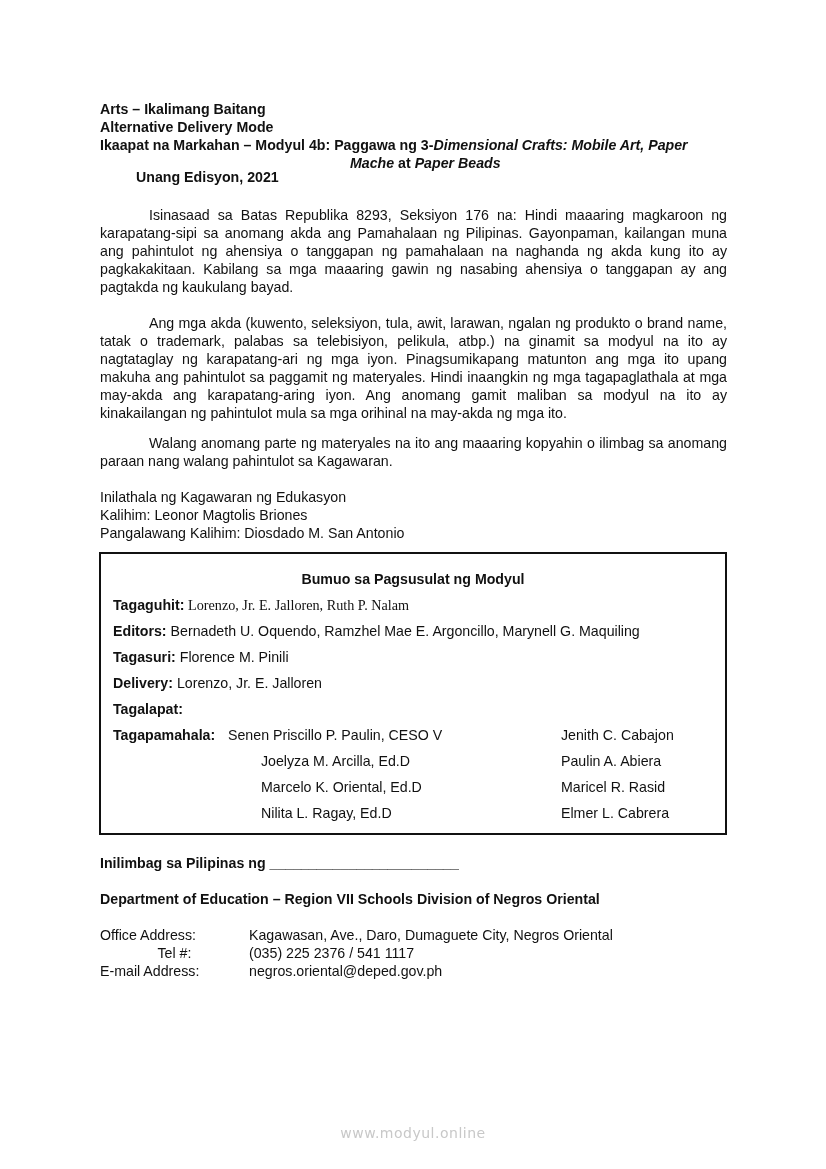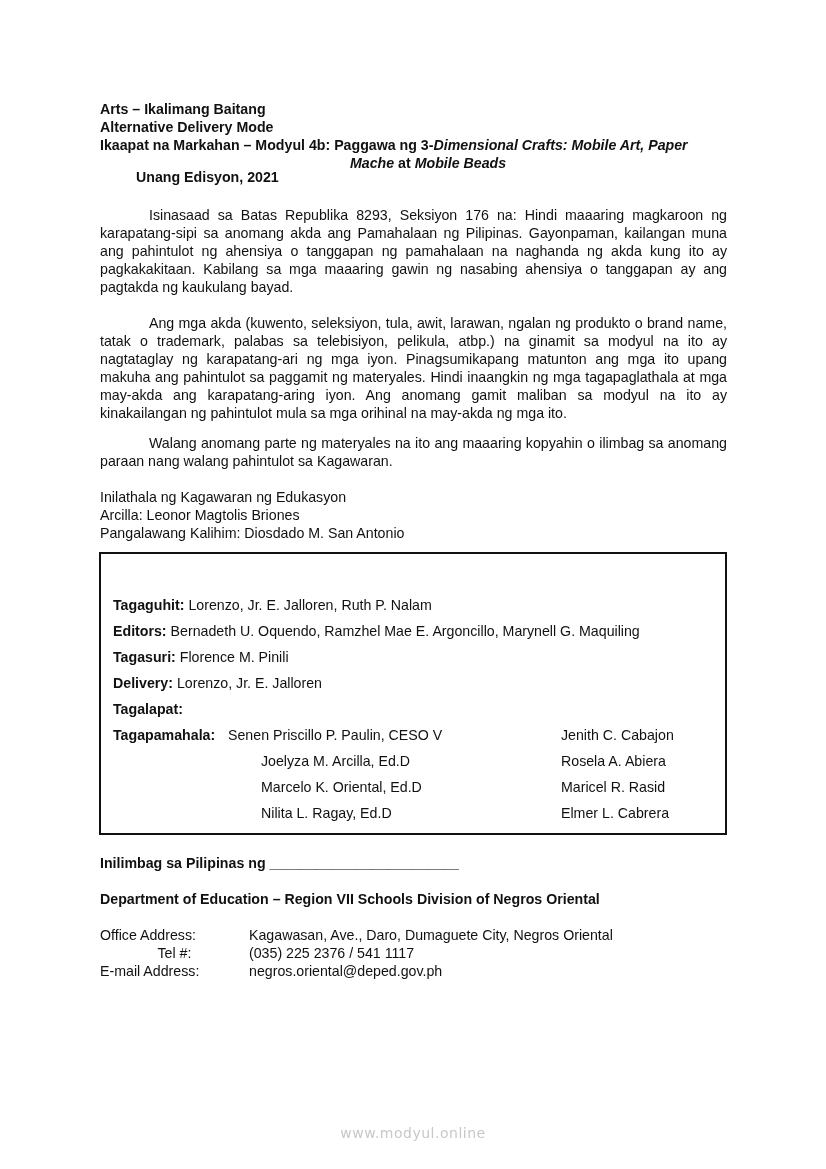--- a/index.html
+++ b/index.html
@@ -24,46 +24,47 @@
                color: #c8c8c8; font-family: "DejaVu Sans", sans-serif; font-size: 14px;
                letter-spacing: 0.5px; }
 </style>
 </head>
 <body>
 
 <div id="title-block">
   <div class="line" style="top:100px;">Arts – Ikalimang Baitang</div>
   <div class="line" style="top:118px;">Alternative Delivery Mode</div>
   <div class="line" style="top:136px;"><span>Ikaapat na Markahan – Modyul 4b: Paggawa ng 3-</span><span class="i">Dimensional Crafts: Mobile Art, Paper</span></div>
-  <div class="line" style="top:154px; left:350px;"><span class="i">Mache</span><span style="white-space:pre;"> at </span><span class="i">Mobile Beads</span></div>
+  <div class="line" style="top:154px; left:350px;"><span class="i">Mache</span><span style="white-space:pre;"> at </span><span class="i">Paper Beads</span></div>
   <div class="line" style="top:168px;margin-left:36px;">Unang Edisyon, 2021</div>
 </div>
 
 <div class="para" style="top:206px;">Isinasaad sa Batas Republika 8293, Seksiyon 176 na: Hindi maaaring magkaroon ng karapatang-sipi sa anomang akda ang Pamahalaan ng Pilipinas. Gayonpaman, kailangan muna ang pahintulot ng ahensiya o tanggapan ng pamahalaan na naghanda ng akda kung ito ay pagkakakitaan. Kabilang sa mga maaaring gawin ng nasabing ahensiya o tanggapan ay ang pagtakda ng kaukulang bayad.</div>
 <div class="para" style="top:314px;">Ang mga akda (kuwento, seleksiyon, tula, awit, larawan, ngalan ng produkto o brand name, tatak o trademark, palabas sa telebisiyon, pelikula, atbp.) na ginamit sa modyul na ito ay nagtataglay ng karapatang-ari ng mga iyon. Pinagsumikapang matunton ang mga ito upang makuha ang pahintulot sa paggamit ng materyales. Hindi inaangkin ng mga tagapaglathala at mga may-akda ang karapatang-aring iyon. Ang anomang gamit maliban sa modyul na ito ay kinakailangan ng pahintulot mula sa mga orihinal na may-akda ng mga ito.</div>
 <div class="para" style="top:434px;">Walang anomang parte ng materyales na ito ang maaaring kopyahin o ilimbag sa anomang paraan nang walang pahintulot sa Kagawaran.</div>
 
 <div class="line" style="top:488px;">Inilathala ng Kagawaran ng Edukasyon</div>
-<div class="line" style="top:506px;">Arcilla: Leonor Magtolis Briones</div>
+<div class="line" style="top:506px;">Kalihim: Leonor Magtolis Briones</div>
 <div class="line" style="top:524px;">Pangalawang Kalihim: Diosdado M. San Antonio</div>
 
 <div class="box">
-  <div class="box-row" style="top:43px;"><span class="lbl">Tagaguhit:</span><span style="white-space:pre;"> Lorenzo, Jr. E. Jalloren, Ruth P. Nalam</span></div>
+  <div class="box-title">Bumuo sa Pagsusulat ng Modyul</div>
+  <div class="box-row" style="top:43px;"><span class="lbl">Tagaguhit:</span><span style="white-space:pre;font-family:Liberation Serif, serif;"> Lorenzo, Jr. E. Jalloren, Ruth P. Nalam</span></div>
   <div class="box-row" style="top:69px;"><span class="lbl">Editors:</span><span style="white-space:pre;"> Bernadeth U. Oquendo, Ramzhel Mae E. Argoncillo, Marynell G. Maquiling</span></div>
   <div class="box-row" style="top:95px;"><span class="lbl">Tagasuri:</span><span style="white-space:pre;"> Florence M. Pinili</span></div>
   <div class="box-row" style="top:121px;"><span class="lbl">Delivery:</span><span style="white-space:pre;"> Lorenzo, Jr. E. Jalloren</span></div>
   <div class="box-row" style="top:147px;"><span class="lbl">Tagalapat:</span><span></span></div>
 
   <div class="box-row" style="top:173px;"><span class="lbl">Tagapamahala:</span></div>
   <div class="mgr" style="left:127px; top:173px;">Senen Priscillo P. Paulin, CESO V</div>
   <div class="mgr" style="left:160px; top:199px;">Joelyza M. Arcilla, Ed.D</div>
   <div class="mgr" style="left:160px; top:225px;">Marcelo K. Oriental, Ed.D</div>
   <div class="mgr" style="left:160px; top:251px;">Nilita L. Ragay, Ed.D</div>
   <div class="mgr" style="left:460px; top:173px;">Jenith C. Cabajon</div>
-  <div class="mgr" style="left:460px; top:199px;">Rosela A. Abiera</div>
+  <div class="mgr" style="left:460px; top:199px;">Paulin A. Abiera</div>
   <div class="mgr" style="left:460px; top:225px;">Maricel R. Rasid</div>
   <div class="mgr" style="left:460px; top:251px;">Elmer L. Cabrera</div>
 </div>
 
 <div class="line b" style="top:854px;">Inilimbag sa Pilipinas ng ________________________</div>
 <div class="line b" style="top:890px;">Department of Education – Region VII Schools Division of Negros Oriental</div>
 
 <div class="contact-row" style="top:926px;"><span class="k">Office Address:</span><span>Kagawasan, Ave., Daro, Dumaguete City, Negros Oriental</span></div>
 <div class="contact-row" style="top:944px;text-align:center;"><span class="k">Tel #:</span><span>(035) 225 2376 / 541 1117</span></div>
 <div class="contact-row" style="top:962px;"><span class="k">E-mail Address:</span><span>negros.oriental@deped.gov.ph</span></div>

